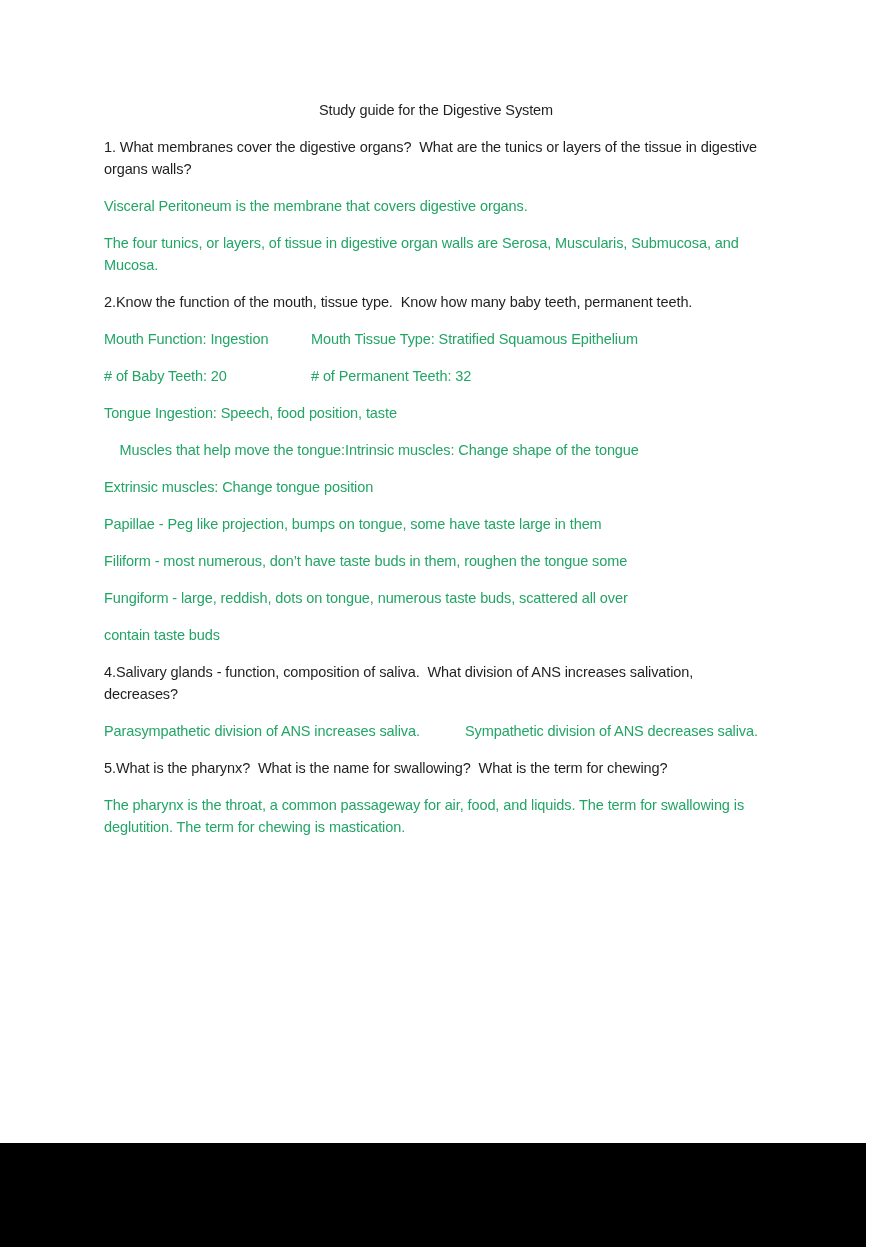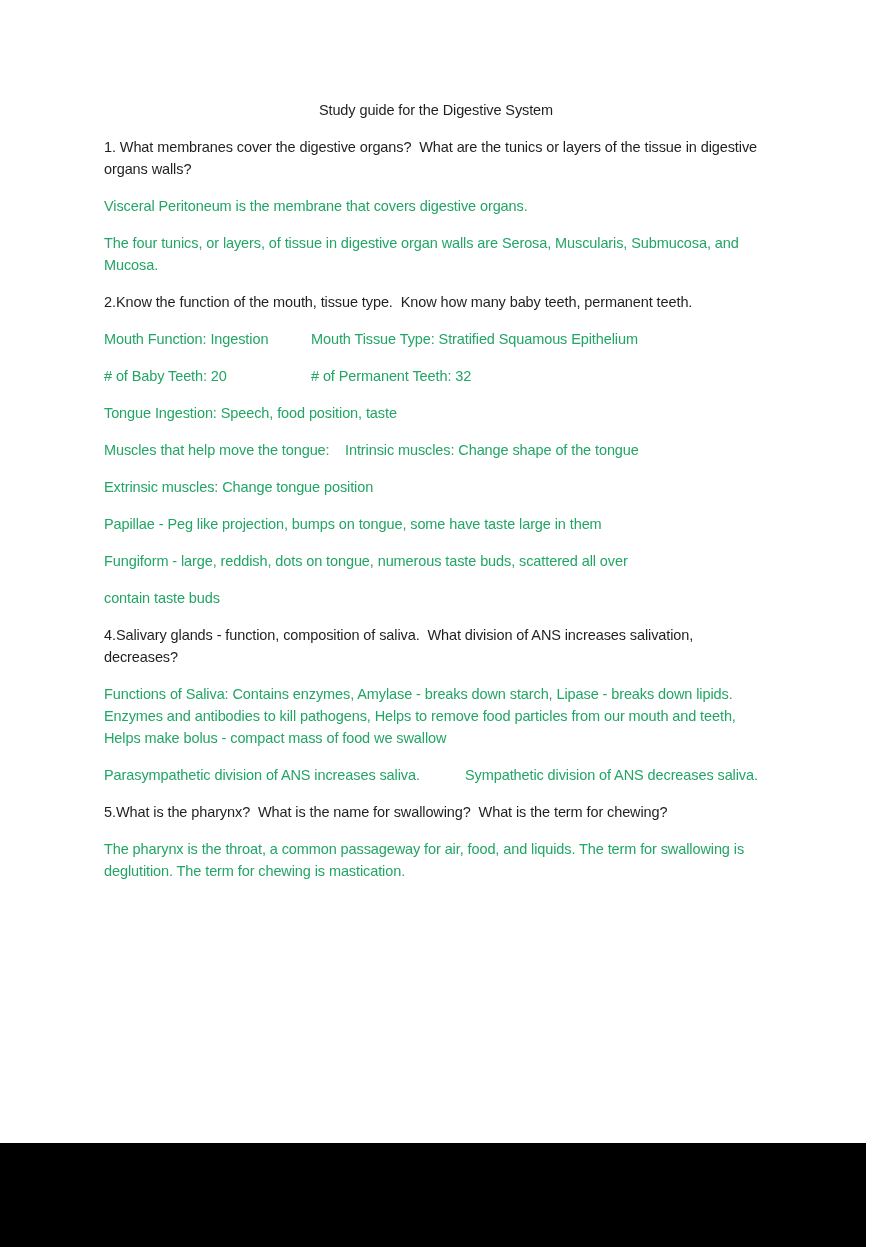--- a/index.html
+++ b/index.html
@@ -32,21 +32,21 @@
     white-space: pre-wrap;
   }
   .page p {
     margin: 0 0 15px 0;
     white-space: pre-wrap;
   }
   .q { color: #1f1f1f; }
   .a { color: #22a565; }
   .col1 { display: inline-block; vertical-align: top; }
   .w207 { width: 207px; }
-  .w241 { width: 241px; }
+  .w241 { width: 241px; text-align: right; }
   .w361 { width: 361px; }
   .indent1 { margin-left: 51px; }
   .indent2 { margin-left: 260px; }
   .bottom-bar {
     position: absolute;
     left: 0;
     bottom: 0;
     width: 880px;
     height: 104px;
     background: #000000;
@@ -65,25 +65,25 @@
     <p class="a">The four tunics, or layers, of tissue in digestive organ walls are Serosa, Muscularis, Submucosa, and Mucosa.</p>
 
     <p class="q">2.Know the function of the mouth, tissue type.  Know how many baby teeth, permanent teeth.</p>
     <p class="a"><span class="col1 w207">Mouth Function: Ingestion</span><span>Mouth Tissue Type: Stratified Squamous Epithelium</span></p>
     <p class="a"><span class="col1 w207"># of Baby Teeth: 20</span><span># of Permanent Teeth: 32</span></p>
 
     <p class="a">Tongue Ingestion: Speech, food position, taste</p>
     <p class="a"><span class="col1 w241">Muscles that help move the tongue:</span><span>Intrinsic muscles: Change shape of the tongue</span></p>
     <p class="a indent2">Extrinsic muscles: Change tongue position</p>
     <p class="a">Papillae - Peg like projection, bumps on tongue, some have taste large in them</p>
+    <p class="a indent1">Filiform - most numerous, don’t have taste buds in them, roughen the tongue some</p>
     <p class="a indent1">Fungiform - large, reddish, dots on tongue, numerous taste buds, scattered all over</p>
     <p class="a indent1">contain taste buds</p>
 
     <p class="q">4.Salivary glands - function, composition of saliva.  What division of ANS increases salivation, decreases?</p>
-    <p class="a">Functions of Saliva: Contains enzymes, Amylase - breaks down starch, Lipase - breaks down lipids. Enzymes and antibodies to kill pathogens, Helps to remove food particles from our mouth and teeth, Helps make bolus - compact mass of food we swallow</p>
     <p class="a"><span class="col1 w361">Parasympathetic division of ANS increases saliva.</span><span>Sympathetic division of ANS decreases saliva.</span></p>
 
     <p class="q">5.What is the pharynx?  What is the name for swallowing?  What is the term for chewing?</p>
     <p class="a">The pharynx is the throat, a common passageway for air, food, and liquids. The term for swallowing is deglutition. The term for chewing is mastication.</p>
 
   </div>
   <div class="bottom-bar"></div>
 </div>
 
 </body></html>

